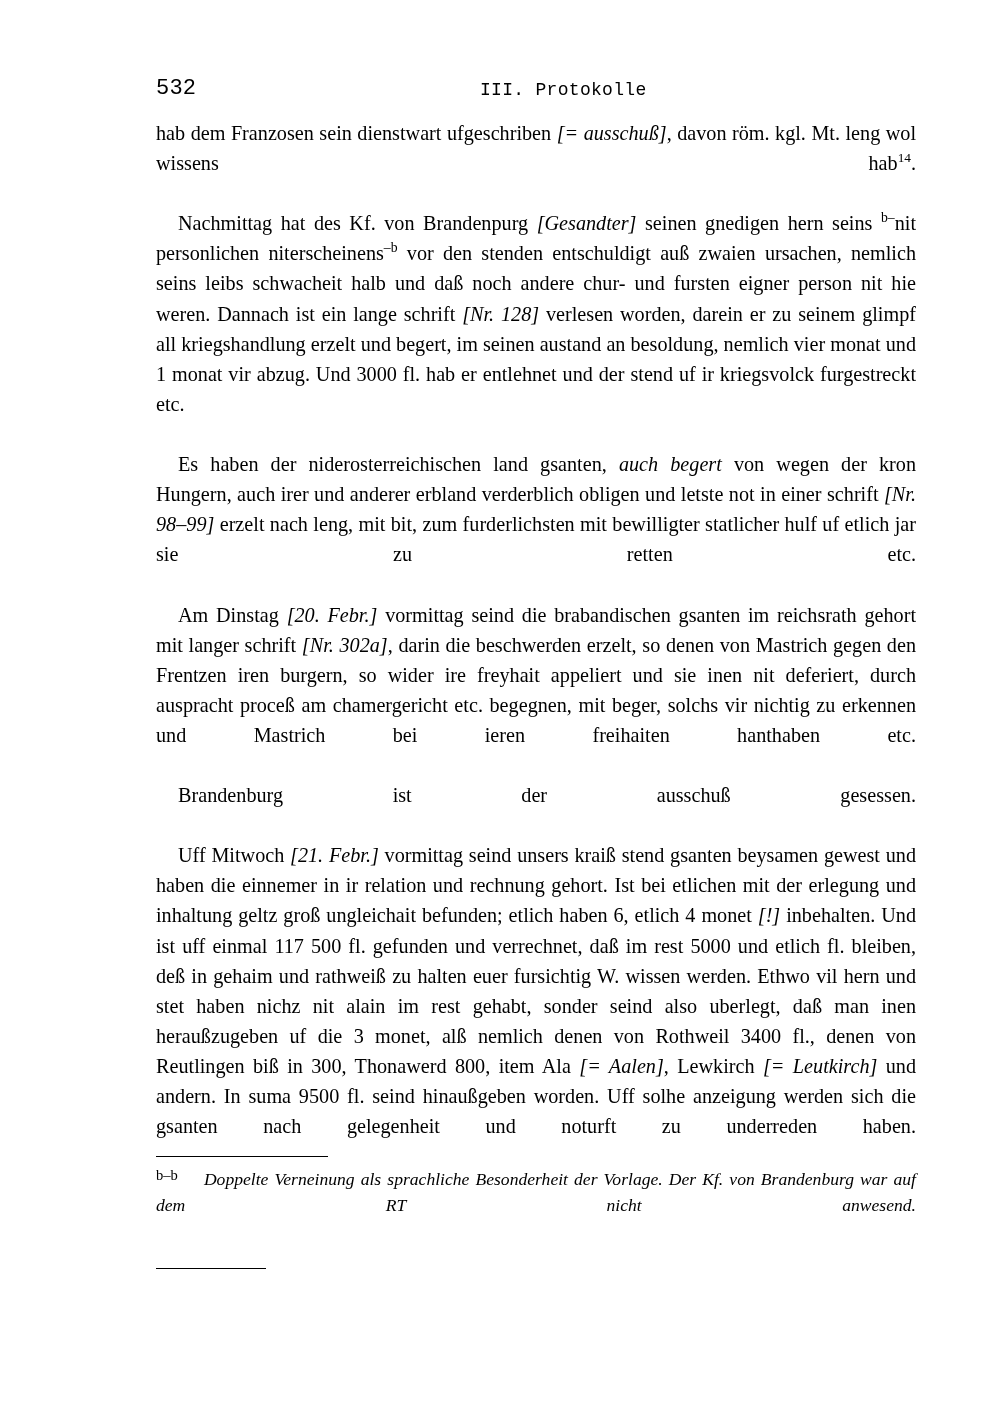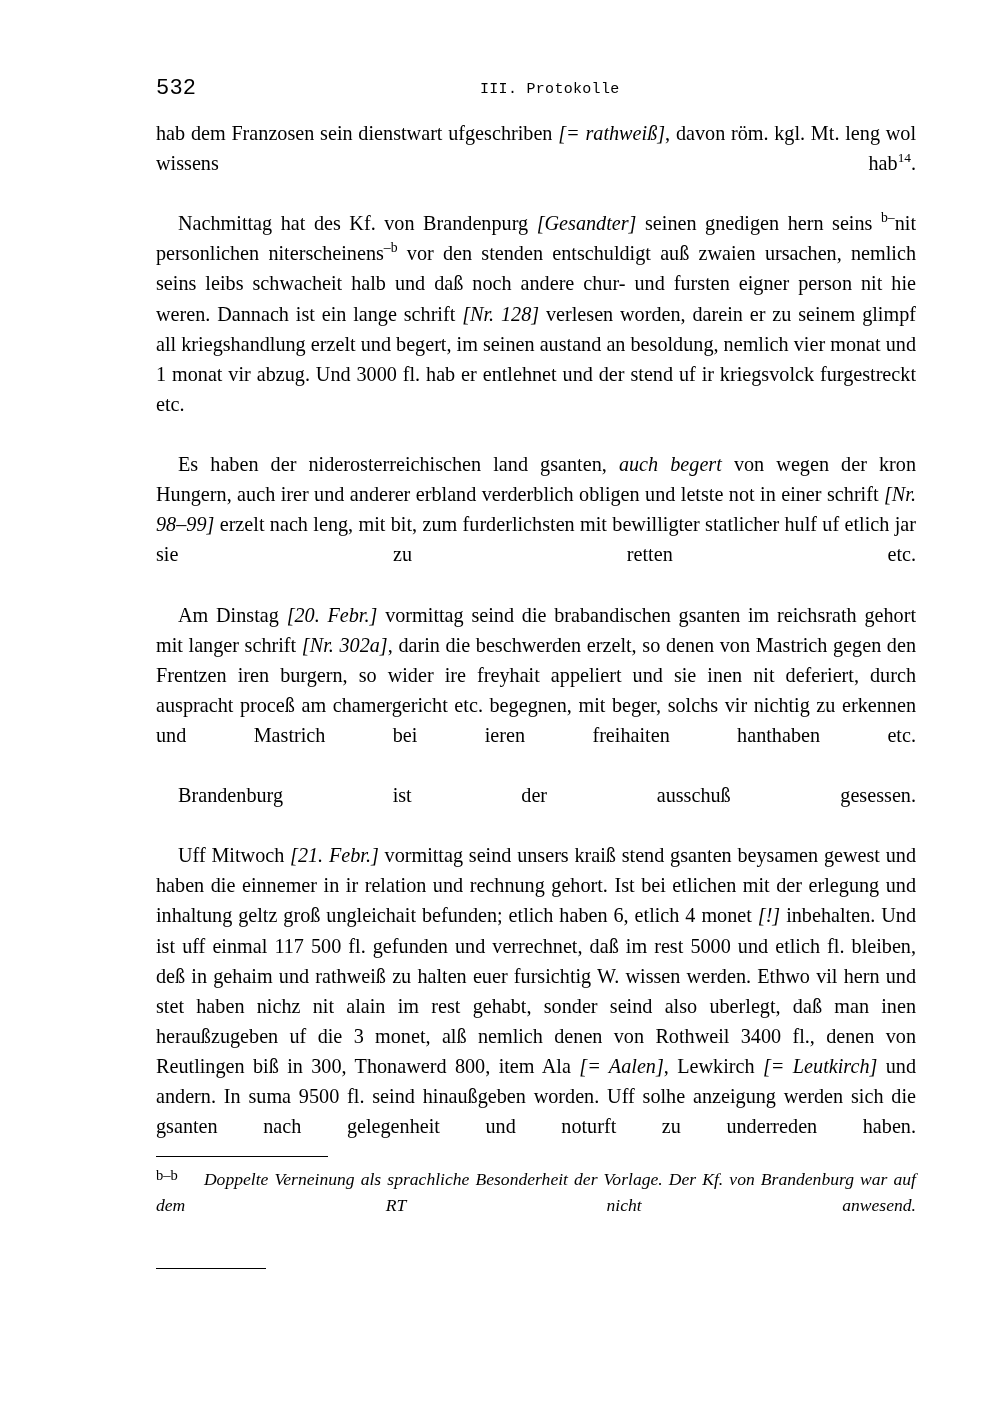--- a/index.html
+++ b/index.html
@@ -39,21 +39,21 @@
     position: absolute;
     left: 0;
     top: 0;
     font-size: 22px;
     letter-spacing: 0.2px;
   }
   .runhead .title {
     position: absolute;
     left: 324px;
     top: 1px;
-    font-size: 15px;
+    font-size: 18px;
     letter-spacing: 0.3px;
   }
 
   
   .body {
     position: absolute;
     top: 118px;
     left: 0;
     width: 760px;
     font-size: 20.2px;
@@ -140,21 +140,21 @@
 <div class="page">
 
   <div class="runhead">
     <span class="folio">532</span>
     <span class="title">III. Protokolle</span>
   </div>
 
   <div class="body">
 
     <p>
-      <span>hab dem Franzosen sein dienstwart ufgeschriben </span><i>[= rathweiß]</i><span>, davon röm. kgl. Mt. leng wol wissens hab</span><sup class="fn">14</sup><span>.</span>
+      <span>hab dem Franzosen sein dienstwart ufgeschriben </span><i>[= ausschuß]</i><span>, davon röm. kgl. Mt. leng wol wissens hab</span><sup class="fn">14</sup><span>.</span>
     </p>
 
     <p class="ind">
       <span>Nachmittag hat des Kf. von Brandenpurg </span><i>[Gesandter]</i><span> seinen gnedigen hern seins </span><sup class="var">b–</sup><span>nit personlichen niterscheinens</span><sup class="var">–b</sup><span> vor den stenden entschuldigt auß zwaien ursachen, nemlich seins leibs schwacheit halb und daß noch andere chur- und fursten eigner person nit hie weren. Dannach ist ein lange schrift </span><i>[Nr. 128]</i><span> verlesen worden, darein er zu seinem glimpf all kriegshandlung erzelt und begert, im seinen austand an besoldung, nemlich vier monat und 1 monat vir abzug. Und 3000 fl. hab er entlehnet und der stend uf ir kriegsvolck furgestreckt etc.</span>
     </p>
 
     <p class="ind">
       <span>Es haben der niderosterreichischen land gsanten, </span><i>auch begert</i><span> von wegen der kron Hungern, auch irer und anderer erbland verderblich obligen und letste not in einer schrift </span><i>[Nr. 98–99]</i><span> erzelt nach leng, mit bit, zum furderlichsten mit bewilligter statlicher hulf uf etlich jar sie zu retten etc.</span>
     </p>
 

